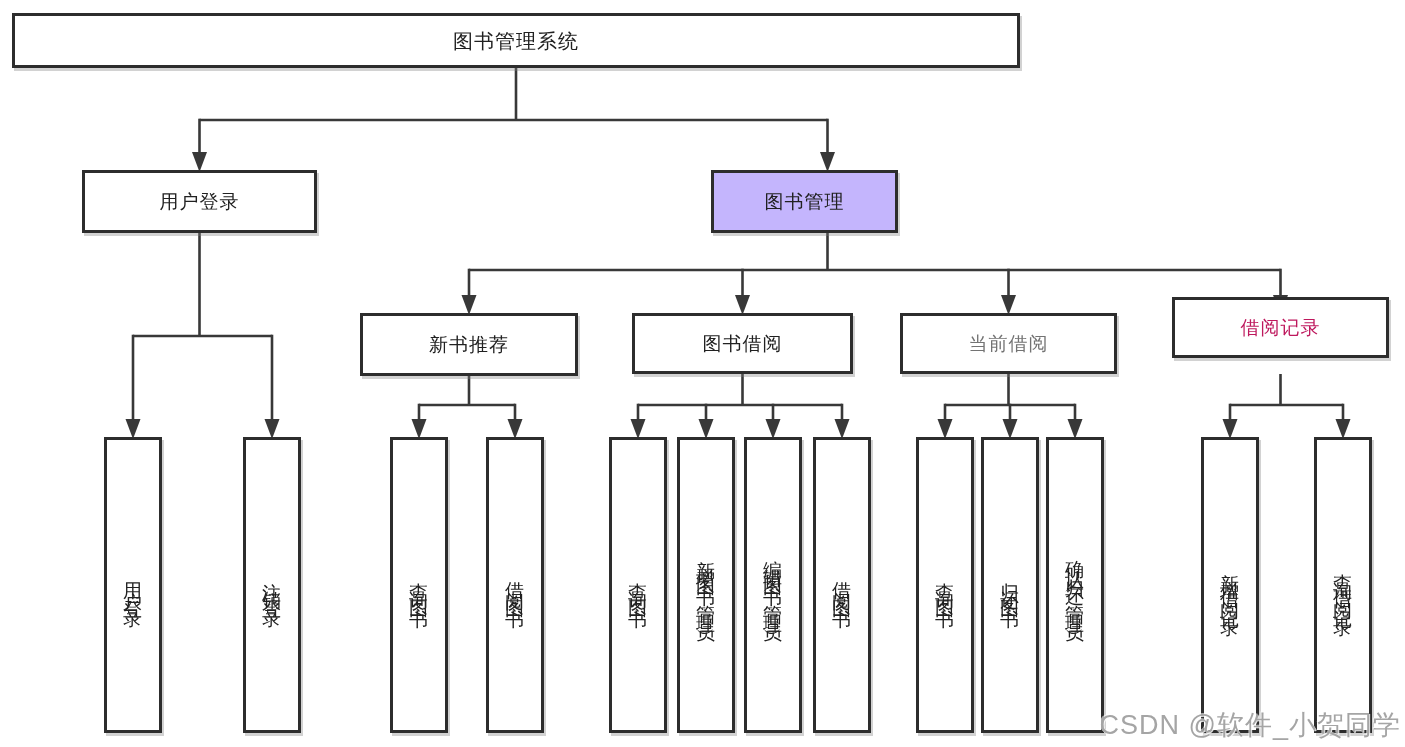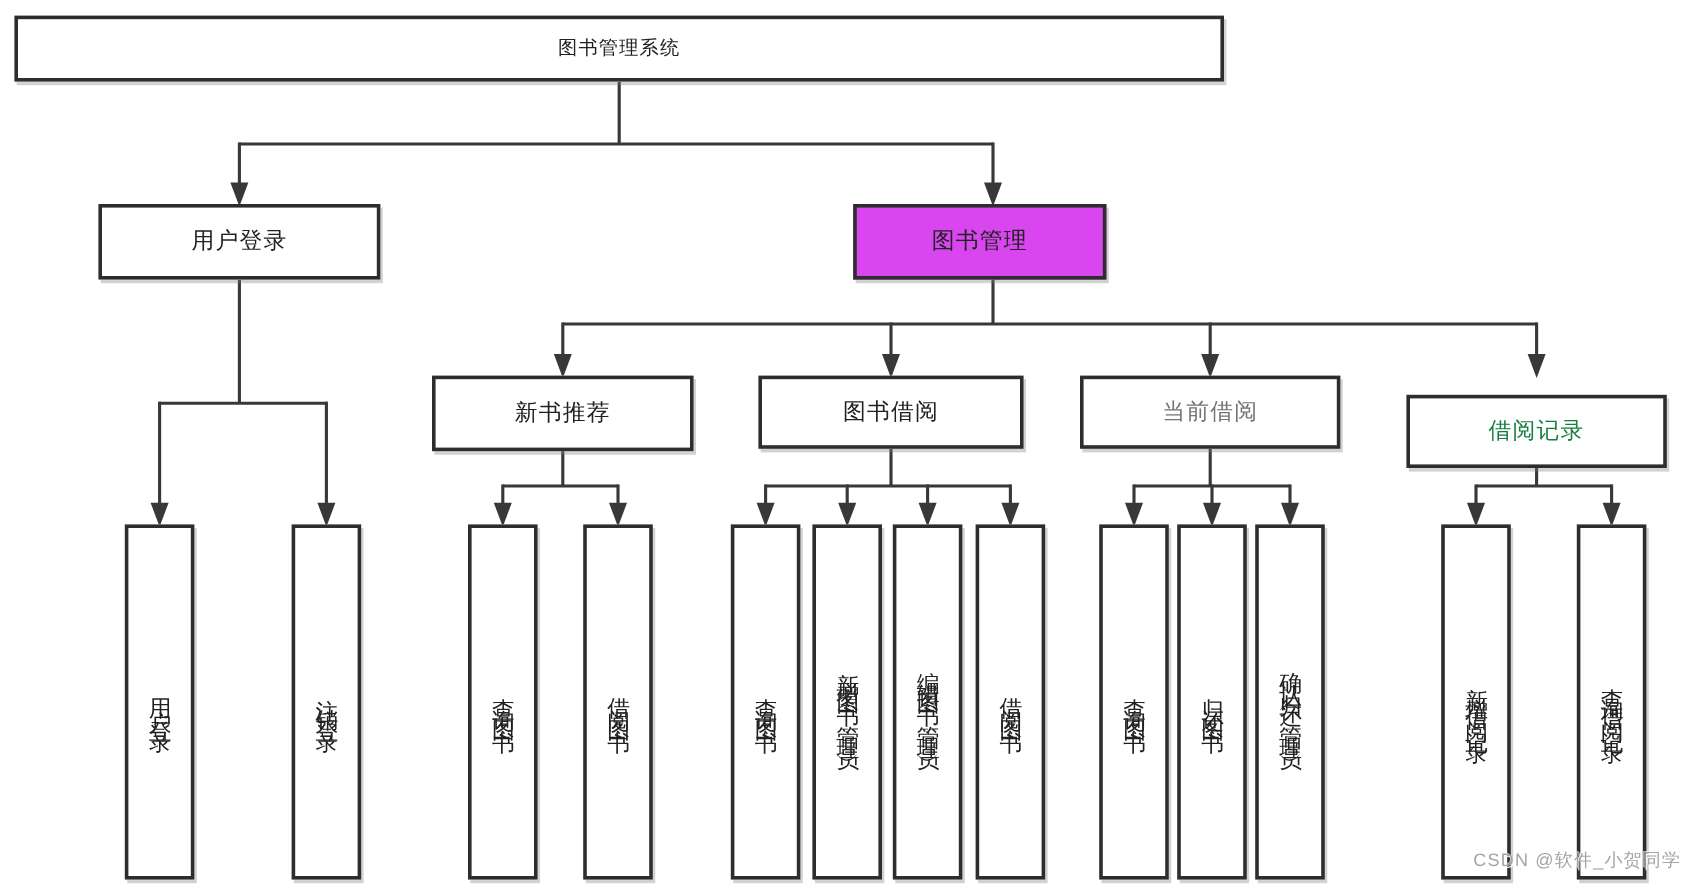--- a/index.html
+++ b/index.html
@@ -14,32 +14,32 @@
     box-shadow:2px 3px 0 rgba(125,125,125,0.35);
     display:flex;
     align-items:center;
     justify-content:center;
     color:#212121;
     font-size:19px;
     text-align:center;
     letter-spacing:1px;
     line-height:1;
   }
-  .node.title{font-size:16px;}
+  .node.title{font-size:20px;}
   .node.vertical{
     writing-mode:vertical-rl;
     text-orientation:mixed;
     letter-spacing:9px;
     font-size:19px;
   }
   #watermark{
     position:absolute;
     right:4px;
-    bottom:20px;
-    font-size:15px;
+    bottom:4px;
+    font-size:27px;
     color:#a5a5a5;
     letter-spacing:1px;
     text-shadow:1px 1px 0 rgba(255,255,255,0.85), -1px -1px 0 rgba(255,255,255,0.6);
     white-space:nowrap;
   }
 </style>
 </head>
 <body>
 
 <div id="canvas">
@@ -109,31 +109,31 @@
         <polygon points="1222.5,419 1237.5,419 1230,439" fill="#383838"></polygon>
         <line x1="1343" y1="403.7" x2="1343" y2="425" stroke="#383838" stroke-width="2.6"></line>
         <polygon points="1335.5,419 1350.5,419 1343,439" fill="#383838"></polygon>
       </g>
     </svg>
   <div id="nodes">
       <div class="node title" style="left: 12px; top: 13px; width: 1008px; height: 55px; border-color: rgb(45, 45, 45); background: rgb(255, 255, 255); color: rgb(33, 33, 33);">图书管理系统</div>
       <div class="node" style="left: 82px; top: 170px; width: 235px; height: 63px; border-color: rgb(45, 45, 45); background: rgb(255, 255, 255); color: rgb(33, 33, 33);">用户登录</div>
       <div class="node vertical" style="left: 104px; top: 437px; width: 58px; height: 296px; border-color: rgb(45, 45, 45); background: rgb(255, 255, 255); color: rgb(33, 33, 33);">用户登录</div>
       <div class="node vertical" style="left: 243px; top: 437px; width: 58px; height: 296px; border-color: rgb(45, 45, 45); background: rgb(255, 255, 255); color: rgb(33, 33, 33);">注销登录</div>
-      <div class="node" style="left: 711px; top: 170px; width: 211px; height: 63px; border-color: rgb(45, 45, 45); background: #d946ef; color: rgb(33, 33, 33);">图书管理</div>
+      <div class="node" style="left: 711px; top: 170px; width: 187px; height: 63px; border-color: rgb(45, 45, 45); background: #c4b5fd; color: rgb(33, 33, 33);">图书管理</div>
       <div class="node" style="left: 360px; top: 313px; width: 218px; height: 63px; border-color: rgb(45, 45, 45); background: rgb(255, 255, 255); color: rgb(33, 33, 33);">新书推荐</div>
       <div class="node vertical" style="left: 390px; top: 437px; width: 58px; height: 296px; border-color: rgb(45, 45, 45); background: rgb(255, 255, 255); color: rgb(33, 33, 33);">查询图书</div>
       <div class="node vertical" style="left: 486px; top: 437px; width: 58px; height: 296px; border-color: rgb(45, 45, 45); background: rgb(255, 255, 255); color: rgb(33, 33, 33);">借阅图书</div>
       <div class="node" style="left: 632px; top: 313px; width: 221px; height: 61px; border-color: rgb(45, 45, 45); background: rgb(255, 255, 255); color: rgb(33, 33, 33); text-align: right;">图书借阅</div>
       <div class="node vertical" style="left: 609px; top: 437px; width: 58px; height: 296px; border-color: rgb(45, 45, 45); background: rgb(255, 255, 255); color: rgb(33, 33, 33);">查询图书</div>
       <div class="node vertical" style="left: 677px; top: 437px; width: 58px; height: 296px; border-color: rgb(45, 45, 45); background: rgb(255, 255, 255); color: rgb(33, 33, 33);">新增图书（管理员）</div>
       <div class="node vertical" style="left: 744px; top: 437px; width: 58px; height: 296px; border-color: rgb(45, 45, 45); background: rgb(255, 255, 255); color: rgb(33, 33, 33);">编辑图书（管理员）</div>
       <div class="node vertical" style="left: 813px; top: 437px; width: 58px; height: 296px; border-color: rgb(45, 45, 45); background: rgb(255, 255, 255); color: rgb(33, 33, 33);">借阅图书</div>
       <div class="node" style="left: 900px; top: 313px; width: 217px; height: 61px; border-color: rgb(45, 45, 45); background: rgb(255, 255, 255); color: #737373;">当前借阅</div>
       <div class="node vertical" style="left: 916px; top: 437px; width: 58px; height: 296px; border-color: rgb(45, 45, 45); background: rgb(255, 255, 255); color: rgb(33, 33, 33);">查询图书</div>
       <div class="node vertical" style="left: 981px; top: 437px; width: 58px; height: 296px; border-color: rgb(45, 45, 45); background: rgb(255, 255, 255); color: rgb(33, 33, 33);">归还图书</div>
       <div class="node vertical" style="left: 1046px; top: 437px; width: 58px; height: 296px; border-color: rgb(45, 45, 45); background: rgb(255, 255, 255); color: rgb(33, 33, 33);">确认归还（管理员）</div>
-      <div class="node" style="left: 1172px; top: 329px; width: 217px; height: 61px; border-color: rgb(45, 45, 45); background: rgb(255, 255, 255); color: #15803d;">借阅记录</div>
+      <div class="node" style="left: 1172px; top: 297px; width: 217px; height: 61px; border-color: rgb(45, 45, 45); background: rgb(255, 255, 255); color: #be185d;">借阅记录</div>
       <div class="node vertical" style="left: 1201px; top: 437px; width: 58px; height: 296px; border-color: rgb(45, 45, 45); background: rgb(255, 255, 255); color: rgb(33, 33, 33);">新增借阅记录</div>
       <div class="node vertical" style="left: 1314px; top: 437px; width: 58px; height: 296px; border-color: rgb(45, 45, 45); background: rgb(255, 255, 255); color: rgb(33, 33, 33);">查询借阅记录</div>
     </div>
   <div id="watermark" style="color: rgb(165, 165, 165);">CSDN @软件_小贺同学</div>
 </div>
 
 </body></html>

